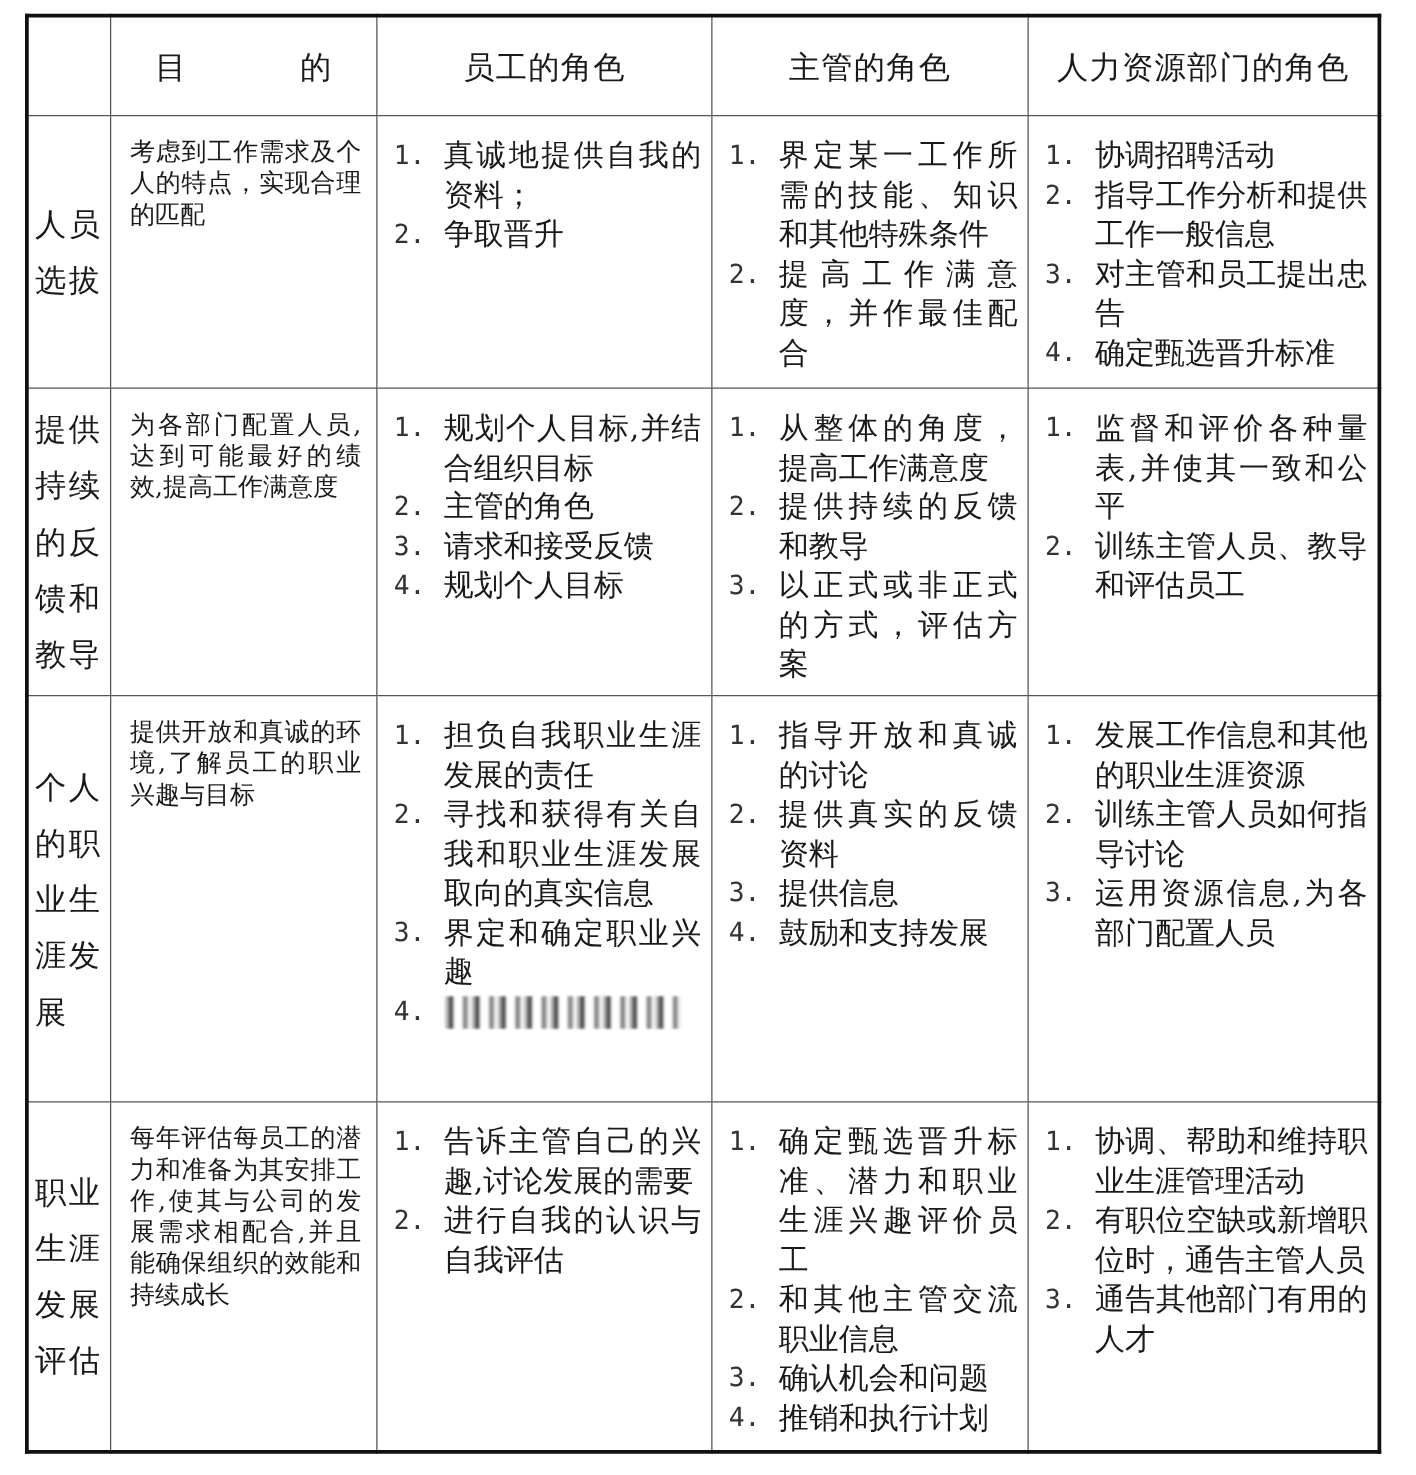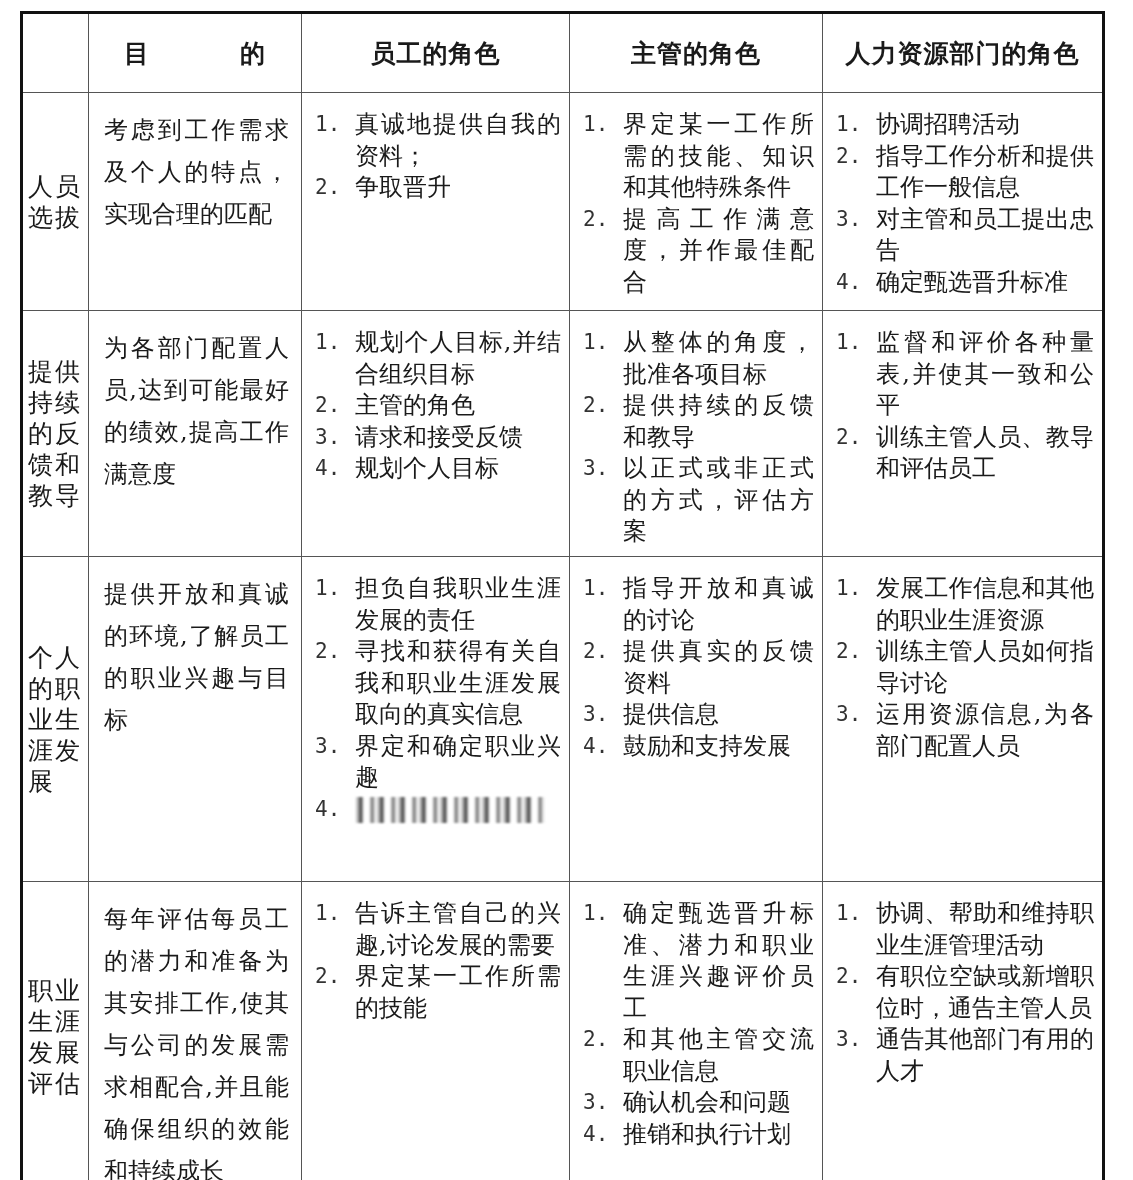--- a/index.html
+++ b/index.html
@@ -5,25 +5,25 @@
   html, body { margin:0; padding:0; background:#ffffff; }
   body { width:1133px; height:1180px; position:relative; overflow:hidden;
          font-family:"DejaVu Serif", "Liberation Serif", serif; color:#1a1a1a; }
   table.grid { position:absolute; left:20px; top:11px; border-collapse:collapse;
                border:3px solid #111; table-layout:fixed; }
   table.grid td, table.grid th { border:1.5px solid #555; vertical-align:top; padding:0; }
   col.c0 { width:66px; } col.c1 { width:213px; } col.c2 { width:268px; }
   col.c3 { width:253px; } col.c4 { width:281px; }
   tr.head { height:80px; }
   tr.r1 { height:218px; } tr.r2 { height:246px; } tr.r3 { height:325px; } tr.r4 { height:280px; }
-  th { font-weight:bold; font-size:25px; vertical-align:middle !important; text-align:center; letter-spacing:1px; }
+  th { font-weight:normal; font-size:25px; vertical-align:middle !important; text-align:center; letter-spacing:1px; }
   th.purpose span.sp { display:inline-block; width:90px; }
-  td.rowhead { vertical-align:middle !important; font-size:25px; line-height:31px; padding:0 4px 0 5px !important; }
+  td.rowhead { vertical-align:middle !important; font-size:25px; line-height:45px; padding:0 4px 0 5px !important; }
   td.rowhead div { width:56px; word-break:break-all; letter-spacing:2px; }
-  td.purpose { font-size:24px; line-height:42px; padding:16px 12px 0 15px !important; text-align:justify; }
+  td.purpose { font-size:20px; line-height:25px; padding:16px 12px 0 15px !important; text-align:justify; }
   td.list { font-size:24px; line-height:31.5px; padding:16px 8px 0 13px !important; }
   ol.items { list-style:none; margin:0; padding:0; }
   ol.items li { position:relative; padding-left:40px; text-align:justify; }
   ol.items li .num { position:absolute; left:0; top:0; font-family:"DejaVu Sans Mono","Liberation Mono",monospace; font-size:21px; color:#333; }
   .smear { display:inline-block; width:190px; height:26px; vertical-align:middle;
            background:repeating-linear-gradient(90deg,#fff 0px,#999 3px,#111 6px,#fff 9px,#fff 14px,#555 17px,#fff 21px); filter:blur(1px); opacity:0.8; }
 </style>
 </head>
 <body>
 
@@ -79,21 +79,21 @@
     <td class="list">
           <ol class="items">
       <li><span class="num">1.</span><span>规划个人目标,并结合组织目标</span></li>
       <li><span class="num">2.</span><span>主管的角色</span></li>
       <li><span class="num">3.</span><span>请求和接受反馈</span></li>
       <li><span class="num">4.</span><span>规划个人目标</span></li>
     </ol>
         </td>
     <td class="list">
           <ol class="items">
-      <li><span class="num">1.</span><span>从整体的角度，批准各项目标</span></li>
+      <li><span class="num">1.</span><span>从整体的角度，提高工作满意度</span></li>
       <li><span class="num">2.</span><span>提供持续的反馈和教导</span></li>
       <li><span class="num">3.</span><span>以正式或非正式的方式，评估方案</span></li>
     </ol>
         </td>
     <td class="list">
           <ol class="items">
       <li><span class="num">1.</span><span>监督和评价各种量表,并使其一致和公平</span></li>
       <li><span class="num">2.</span><span>训练主管人员、教导和评估员工</span></li>
     </ol>
         </td>
@@ -130,21 +130,21 @@
   </tr>
 
   <tr class="r4">
     <td class="rowhead">
           <div>职业生涯发展评估</div>
         </td>
     <td class="purpose">每年评估每员工的潜力和准备为其安排工作,使其与公司的发展需求相配合,并且能确保组织的效能和持续成长</td>
     <td class="list">
           <ol class="items">
       <li><span class="num">1.</span><span>告诉主管自己的兴趣,讨论发展的需要</span></li>
-      <li><span class="num">2.</span><span>界定某一工作所需的技能</span></li>
+      <li><span class="num">2.</span><span>进行自我的认识与自我评估</span></li>
     </ol>
         </td>
     <td class="list">
           <ol class="items">
       <li><span class="num">1.</span><span>确定甄选晋升标准、潜力和职业生涯兴趣评价员工</span></li>
       <li><span class="num">2.</span><span>和其他主管交流职业信息</span></li>
       <li><span class="num">3.</span><span>确认机会和问题</span></li>
       <li><span class="num">4.</span><span>推销和执行计划</span></li>
     </ol>
         </td>

